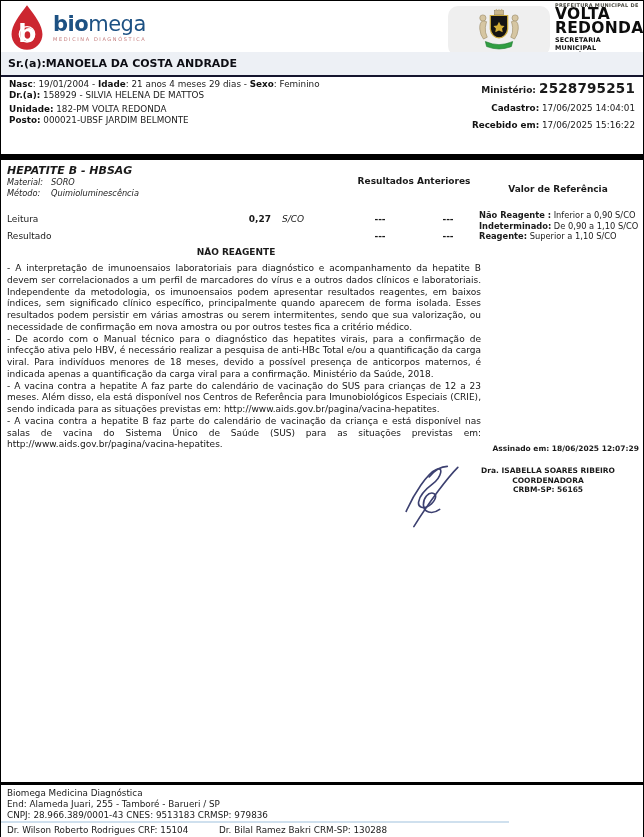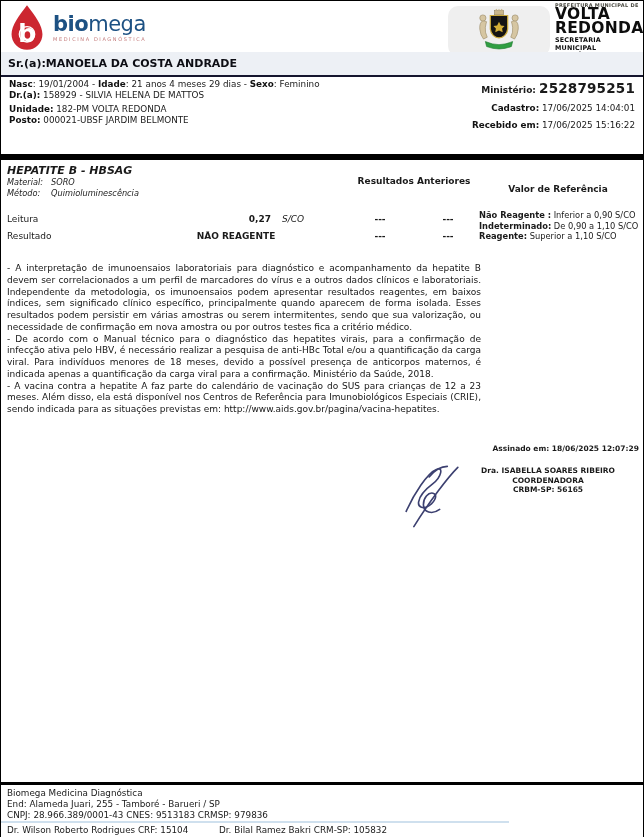--- a/index.html
+++ b/index.html
@@ -41,21 +41,21 @@
   .exam-meta{font-size:8.2px;font-style:italic;line-height:10.5px;color:#222;}
   .exam-meta .ml{display:inline-block;width:44px;}
   .col-prev{position:absolute;left:345px;top:16px;width:136px;text-align:center;
     font-size:9px;font-weight:bold;}
   .col-ref{position:absolute;left:478px;top:24px;width:158px;text-align:center;
     font-size:9px;font-weight:bold;}
   .rrow{position:absolute;left:0;right:0;font-size:9px;height:12px;}
   .rrow .lab{position:absolute;left:6px;}
   .rrow .val-r{position:absolute;left:130px;width:140px;text-align:right;font-weight:bold;}
   .rrow .unit{position:absolute;left:281px;font-style:italic;}
-  .rrow .val-c{position:absolute;left:150px;width:170px;text-align:center;font-weight:bold;}
+  .rrow .val-c{position:absolute;left:150px;width:170px;text-align:center;font-weight:bold;margin-top:16px;}
   .rrow .p1{position:absolute;left:345px;width:68px;text-align:center;font-weight:bold;}
   .rrow .p2{position:absolute;left:413px;width:68px;text-align:center;font-weight:bold;}
   .refblock{position:absolute;left:478px;top:50px;width:160px;font-size:8.3px;line-height:10.6px;}
   .notes{position:absolute;left:6px;top:103px;width:474px;font-size:9px;line-height:11.75px;
     text-align:justify;color:#151515;}
   .sig-date{position:absolute;right:4px;top:284px;font-size:7.5px;font-weight:bold;text-align:right;}
   .sig-img{position:absolute;left:388px;top:294px;width:86px;height:86px;}
   .doc-block{position:absolute;right:2px;top:306px;width:186px;text-align:center;
     font-size:7.5px;font-weight:bold;line-height:9.5px;}
   
@@ -169,20 +169,21 @@
     <div class="refblock">
       <div><b>Não Reagente :</b><span> Inferior a 0,90 S/CO</span></div>
       <div><b>Indeterminado:</b><span> De 0,90 a 1,10 S/CO</span></div>
       <div><b>Reagente:</b><span> Superior a 1,10 S/CO</span></div>
     </div>
 
     <div class="notes">
       <div>- A interpretação de imunoensaios laboratoriais para diagnóstico e acompanhamento da hepatite B devem ser correlacionados a um perfil de marcadores do vírus e a outros dados clínicos e laboratoriais. Independente da metodologia, os imunoensaios podem apresentar resultados reagentes, em baixos índices, sem significado clínico específico, principalmente quando aparecem de forma isolada. Esses resultados podem persistir em várias amostras ou serem intermitentes, sendo que sua valorização, ou necessidade de confirmação em nova amostra ou por outros testes fica a critério médico.</div>
       <div>- De acordo com o Manual técnico para o diagnóstico das hepatites virais, para a confirmação de infecção ativa pelo HBV, é necessário realizar a pesquisa de anti-HBc Total e/ou a quantificação da carga viral. Para indivíduos menores de 18 meses, devido a possível presença de anticorpos maternos, é indicada apenas a quantificação da carga viral para a confirmação. Ministério da Saúde, 2018.</div>
       <div>- A vacina contra a hepatite A faz parte do calendário de vacinação do SUS para crianças de 12 a 23 meses. Além disso, ela está disponível nos Centros de Referência para Imunobiológicos Especiais (CRIE), sendo indicada para as situações previstas em: http://www.aids.gov.br/pagina/vacina-hepatites.</div>
+      <div>- A vacina contra a hepatite B faz parte do calendário de vacinação da criança e está disponível nas salas de vacina do Sistema Único de Saúde (SUS) para as situações previstas em: http://www.aids.gov.br/pagina/vacina-hepatites.</div>
     </div>
 
     <div class="sig-date">Assinado em: 18/06/2025 12:07:29</div>
     <svg class="sig-img" viewBox="0 0 90 90">
       <g fill="none" stroke="#3c4070" stroke-width="1.7" stroke-linecap="round">
         <path d="M72,14 C62,24 42,50 26,76"></path>
         <path d="M18,60 C26,42 40,20 50,16 C57,13 55,24 46,31 C38,37 32,44 31,50 C30,56 36,58 42,54 C49,49 51,42 46,41 C41,40 36,46 36,53 C36,61 45,64 53,58"></path>
         <path d="M42,24 C47,18 54,13 61,13"></path>
       </g>
     </svg>
@@ -195,17 +196,17 @@
 
   <div class="ftr">
     <div class="ftr-lines">
       <div>Biomega Medicina Diagnóstica</div>
       <div>End: Alameda Juari, 255 - Tamboré - Barueri / SP</div>
       <div>CNPJ: 28.966.389/0001-43 CNES: 9513183 CRMSP: 979836</div>
     </div>
     <div class="ftr-sep"></div>
     <div class="ftr-docs">
       <span>Dr. Wilson Roberto Rodrigues CRF: 15104</span>
-      <span class="d2">Dr. Bilal Ramez Bakri CRM-SP: 105832</span>
+      <span class="d2">Dr. Bilal Ramez Bakri CRM-SP: 130288</span>
     </div>
   </div>
 
 </div>
 
 </body></html>

